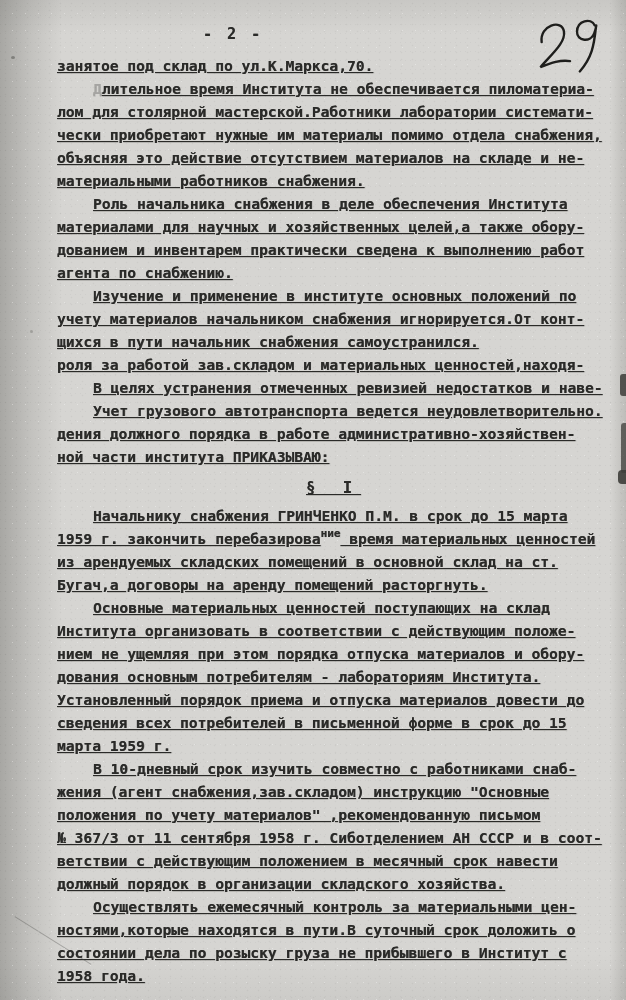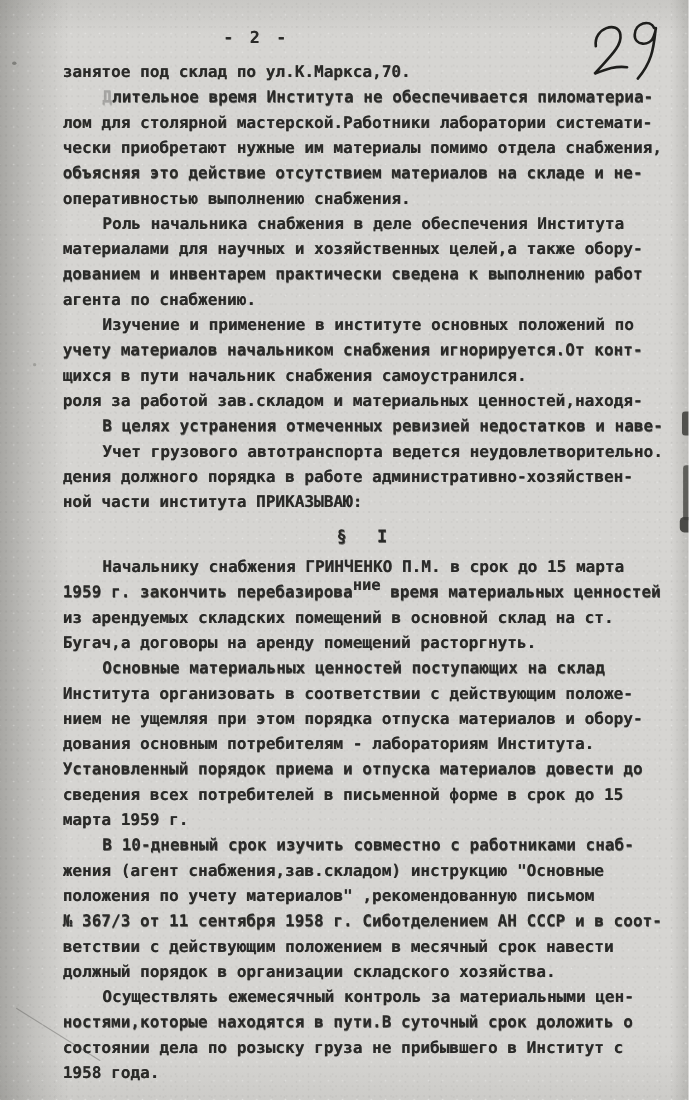--- a/index.html
+++ b/index.html
@@ -28,29 +28,29 @@
   }
   .page-num{
     position:absolute;left:203px;top:25px;
     font-size:15px;letter-spacing:3px;
   }
   .doc{
     position:absolute;left:57px;top:54px;width:552px;
     font-size:14.6px;
     filter:blur(.25px);
   }
-  .line{height:23px;line-height:23px;white-space:pre;}
+  .line{height:23px;line-height:23px;white-space:pre;text-decoration:underline;}
   .line.indent{padding-left:36px;}
   .line.section{
     padding-left:249px;margin-top:9px;margin-bottom:4px;
     letter-spacing:9px;font-size:15.5px;
   }
   .line.fade-first::first-letter{opacity:.28;}
   .sup{
-    display:inline-block;font-size:14px;letter-spacing:0;
+    display:inline-block;font-size:11px;letter-spacing:0;
     transform:translateY(-7px);
   }
   .handwriting{position:absolute;left:528px;top:8px;transform:rotate(-4deg);}
   .edge-mark{position:absolute;background:#3d3d3a;}
   .edge-mark.m1{right:0;top:374px;width:6px;height:22px;border-radius:3px 0 0 3px;opacity:.85;}
   .edge-mark.m2{right:0;top:423px;width:5px;height:50px;border-radius:3px 0 0 2px;opacity:.75;}
   .edge-mark.m3{right:0;top:470px;width:8px;height:14px;border-radius:4px 0 0 4px;opacity:.9;}
   .speck{position:absolute;border-radius:50%;background:#6b6b66;}
   .speck.s1{left:11px;top:56px;width:4px;height:3px;opacity:.7;}
   .speck.s2{left:30px;top:330px;width:3px;height:3px;opacity:.4;}
@@ -74,21 +74,21 @@
       </g>
     </svg>
   </div>
 
   <div class="doc ink">
       <div class="line">занятое под склад по ул.К.Маркса,70.</div>
       <div class="line indent fade-first">Длительное время Института не обеспечивается пиломатериа-</div>
       <div class="line">лом для столярной мастерской.Работники лаборатории системати-</div>
       <div class="line">чески приобретают нужные им материалы помимо отдела снабжения,</div>
       <div class="line">объясняя это действие отсутствием материалов на складе и не-</div>
-      <div class="line">оперативностью выполнению снабжения.</div>
+      <div class="line">материальными работников снабжения.</div>
       <div class="line indent">Роль начальника снабжения в деле обеспечения Института</div>
       <div class="line">материалами для научных и хозяйственных целей,а также обору-</div>
       <div class="line">дованием и инвентарем практически сведена к выполнению работ</div>
       <div class="line">агента по снабжению.</div>
       <div class="line indent">Изучение и применение в институте основных положений по</div>
       <div class="line">учету материалов начальником снабжения игнорируется.От конт-</div>
       <div class="line">щихся в пути начальник снабжения самоустранился.</div>
       <div class="line">роля за работой зав.складом и материальных ценностей,находя-</div>
       <div class="line indent">В целях устранения отмеченных ревизией недостатков и наве-</div>
       <div class="line indent">Учет грузового автотранспорта ведется неудовлетворительно.</div>

